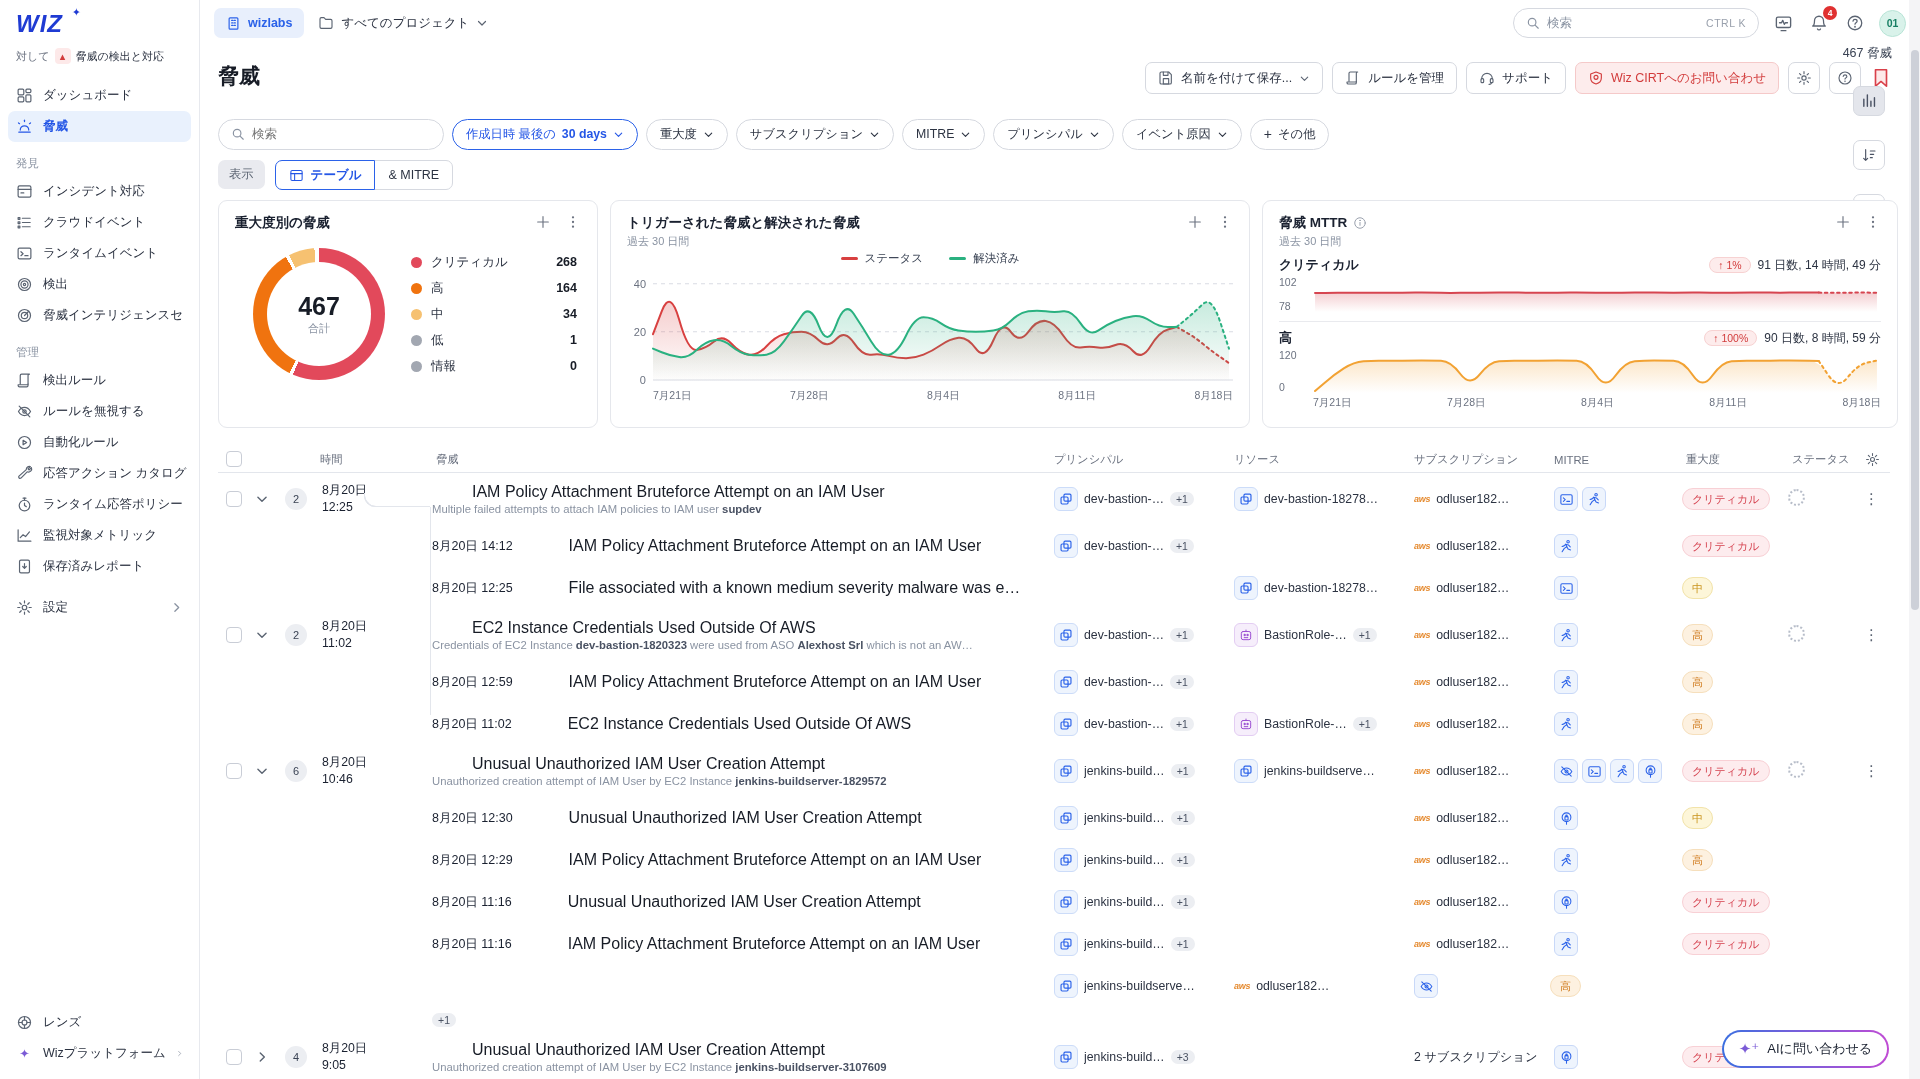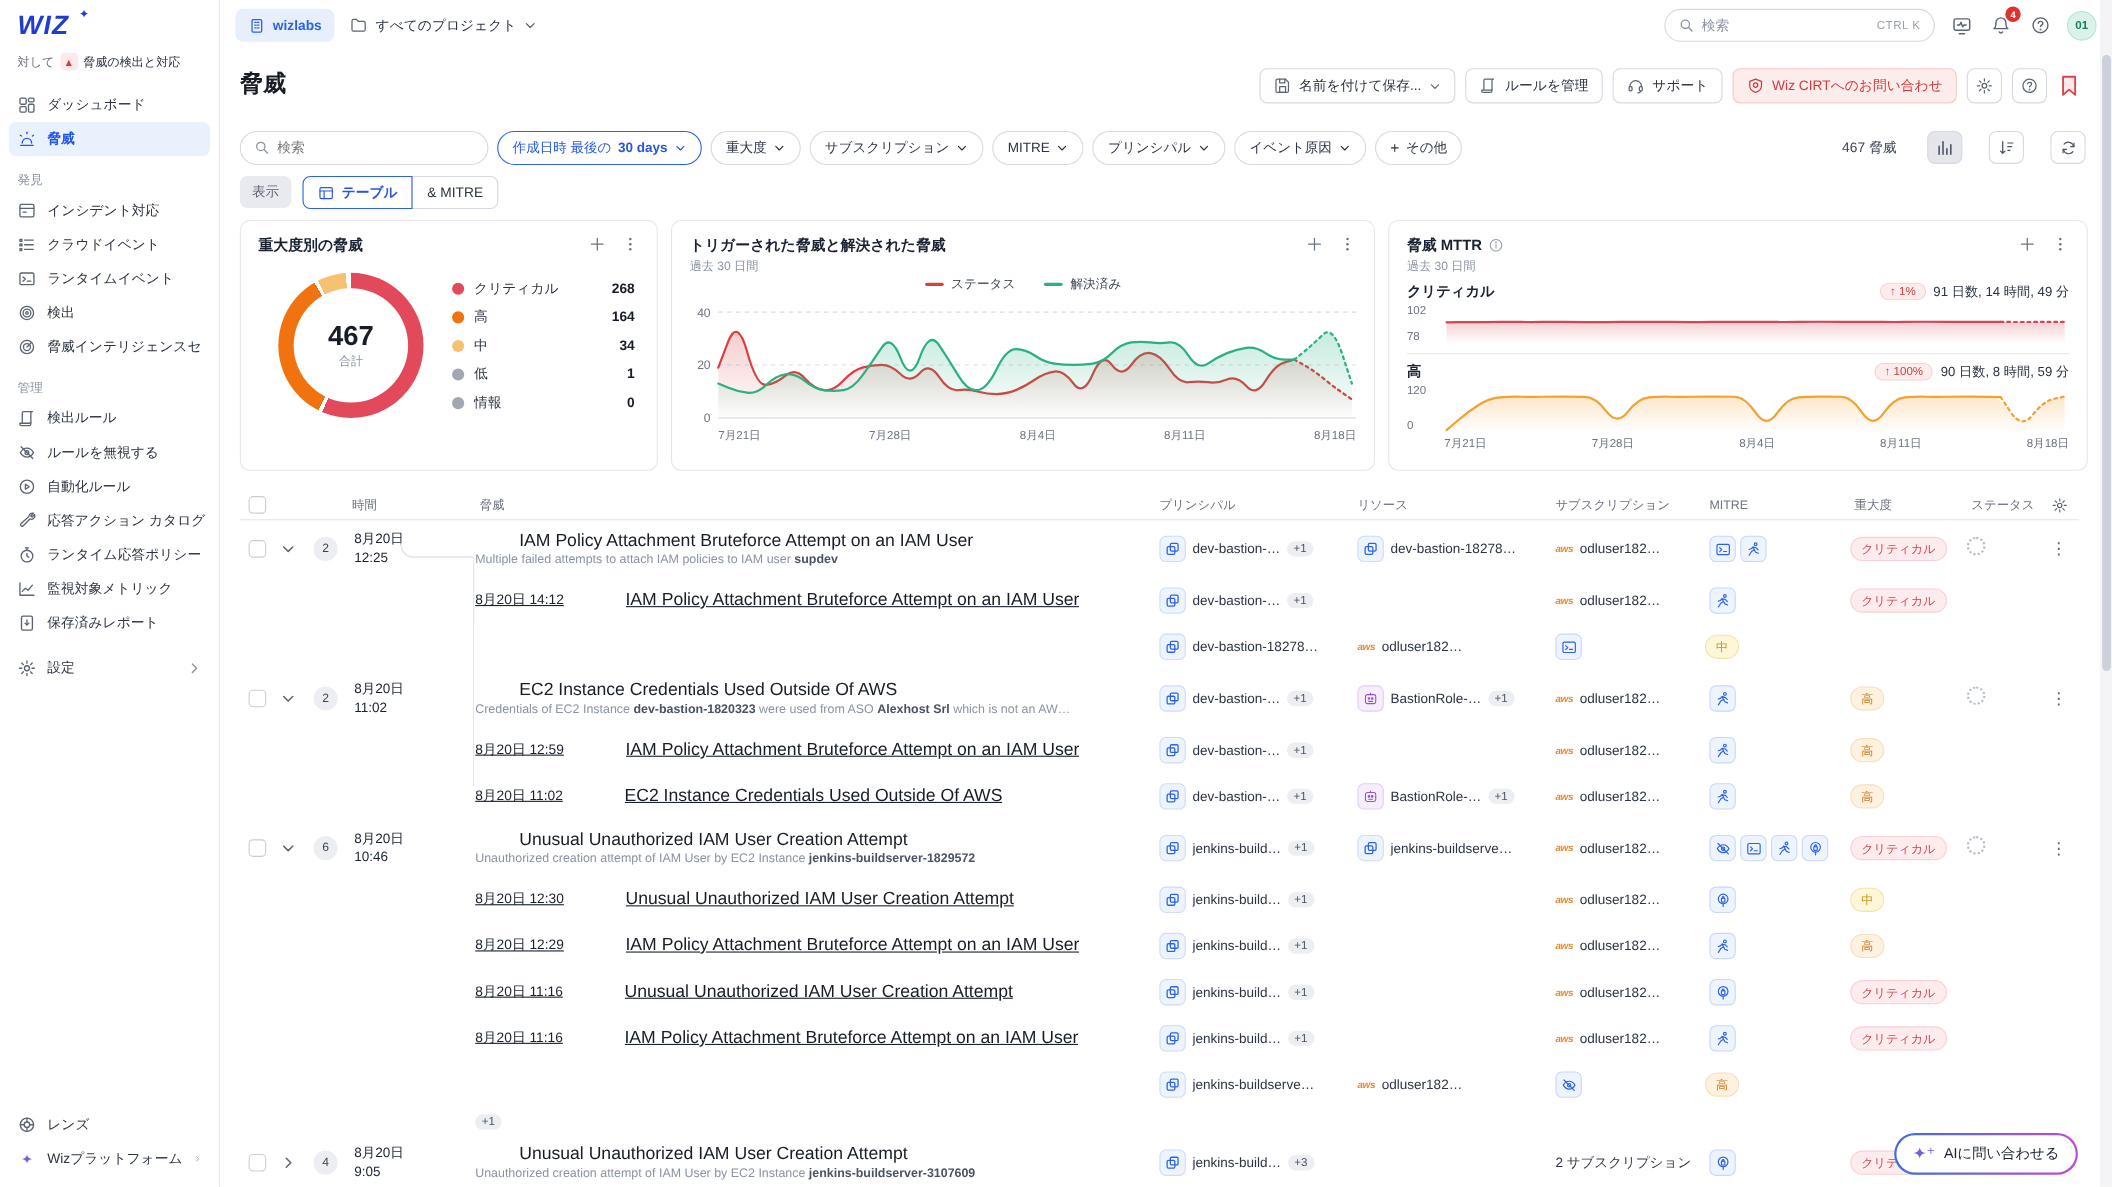--- a/index.html
+++ b/index.html
@@ -41,21 +41,21 @@
   .btn.square{width:32px;padding:0;justify-content:center;}
   .ribbon{width:22px;height:26px;color:#d9404a;cursor:pointer;display:flex;}
   
   #filter-row{position:absolute;left:218px;top:118px;right:24px;height:32px;display:flex;align-items:center;gap:8px;}
   .f-search{display:flex;align-items:center;gap:7px;width:226px;height:31px;border:1px solid #d6d9e0;border-radius:16px;padding:0 12px;color:#8a93a2;flex:none;}
   .f-search input{border:none;outline:none;flex:1;font-size:12.5px;min-width:0;font-family:inherit;}
   .pill{display:flex;align-items:center;gap:6px;height:31px;border:1px solid #d6d9e0;border-radius:16px;background:#fff;padding:0 13px;font-size:12.3px;color:#2c3342;cursor:pointer;white-space:nowrap;flex:none;}
   .pill.blue{border:1.5px solid #2b62e9;color:#2456e6;}
   .pill b{font-weight:bold;}
   .pill .chv{display:flex;color:inherit;}
-  .f-right{margin-left:auto;display:flex;align-items:center;gap:24px;}
+  .f-right{margin-left:auto;display:flex;align-items:center;gap:24px;flex-direction:column;}
   .f-count{font-size:12.5px;color:#3a4354;margin-right:4px;white-space:nowrap;}
   .ic-btn{width:32px;height:30px;border:1px solid #d6d9e0;border-radius:7px;background:#fff;color:#4a5263;display:flex;align-items:center;justify-content:center;cursor:pointer;}
   .ic-btn.active{background:#e4e6ec;}
   
   #toggle-row{position:absolute;left:218px;top:160px;display:flex;gap:10px;}
   .chip-gray{background:#e9eaef;color:#5b6472;font-size:12.3px;border-radius:7px;height:29px;display:flex;align-items:center;padding:0 11px;}
   .seg{display:flex;}
   .seg .sbtn{height:30px;display:flex;align-items:center;gap:7px;padding:0 13px;font-size:12.5px;border:1px solid #d6d9e0;background:#fff;color:#2c3342;cursor:pointer;}
   .seg .sbtn:first-child{border-radius:7px 0 0 7px;border:1.5px solid #2b62e9;color:#2456e6;font-weight:bold;z-index:2;}
   .seg .sbtn:last-child{border-radius:0 7px 7px 0;margin-left:-1px;}
@@ -99,21 +99,21 @@
   .t-row{position:relative;}
   .t-row.group{height:52px;}
   .t-row.sub{height:42px;}
   .t-row.chiprow{height:24px;}
   .chev{color:#5b6472;display:flex;justify-content:center;cursor:pointer;}
   .cnt-badge{width:22px;height:22px;border-radius:50%;background:#eceef2;color:#3a4354;font-size:11px;display:flex;align-items:center;justify-content:center;margin:0 auto;}
   .t-date{font-size:12.3px;color:#1a2130;line-height:1.35;padding-left:6px;}
   .t-title{font-size:16px;color:#171c26;white-space:nowrap;overflow:hidden;text-overflow:ellipsis;margin-left:40px;}
   .t-subtl{font-size:11.3px;color:#8a93a2;margin-top:2px;white-space:nowrap;overflow:hidden;text-overflow:ellipsis;}
   .t-subtl b{color:#4a5263;font-weight:bold;}
-  .sub-line{display:flex;align-items:flex-start;gap:16px;min-width:0;text-decoration:underline;}
+  .sub-line{display:flex;align-items:center;gap:16px;min-width:0;}
   .sub-time{font-size:12.5px;color:#1a2130;white-space:nowrap;flex:none;}
   .cell{display:flex;align-items:center;gap:6px;min-width:0;padding-left:14px;}
   .cell .lbl{font-size:12.3px;color:#2c3342;white-space:nowrap;overflow:hidden;text-overflow:ellipsis;}
   .mini-chip{background:#eceef2;color:#4a5263;font-size:10.5px;border-radius:9px;padding:1px 6px;flex:none;}
   .ent-ic{width:24px;height:24px;border-radius:6px;display:flex;align-items:center;justify-content:center;flex:none;border:1px solid #ccdcf9;background:#eef4fd;color:#2b62e9;}
   .ent-ic.purple{border-color:#e3cdf3;background:#f6eefb;color:#9b4fd1;}
   .aws-mark{font-size:9px;font-weight:bold;color:#e58a2f;font-style:italic;flex:none;letter-spacing:-.3px;}
   .mitre-chip{width:24px;height:24px;border-radius:6px;border:1px solid #c8d8f8;background:#eef4fd;color:#2b62e9;display:flex;align-items:center;justify-content:center;flex:none;cursor:pointer;}
   .sev{font-size:11px;border-radius:11px;padding:2.5px 9px;white-space:nowrap;}
   .sev.critical{color:#d5414e;background:#fdecee;border:1px solid #f8d0d5;}
@@ -912,20 +912,24 @@
             <span class="sev critical">クリティカル</span>
           </div>
           <div></div>
           <div></div>
         </div>
         <div class="t-grid t-row sub">
           <div></div>
           <div></div>
           <div></div>
           <div></div>
+          <div class="sub-line" style="padding-right:14px;">
+            <span class="sub-time">8月20日 12:25</span>
+            <span class="t-title">File associated with a known medium severity malware was executed</span>
+          </div>
           <div class="cell"></div>
           <div class="cell">
             <span class="ent-ic" style="padding:4px;">
               <svg viewBox="0 0 24 24" fill="none" stroke="currentColor" stroke-width="2" stroke-linecap="round" stroke-linejoin="round">
                 <rect x="8.5" y="3.5" width="12" height="12" rx="2"></rect>
                 <rect x="3.5" y="8.5" width="12" height="12" rx="2"></rect>
               </svg>
             </span>
             <span class="lbl">dev-bastion-18278…</span>
           </div>

